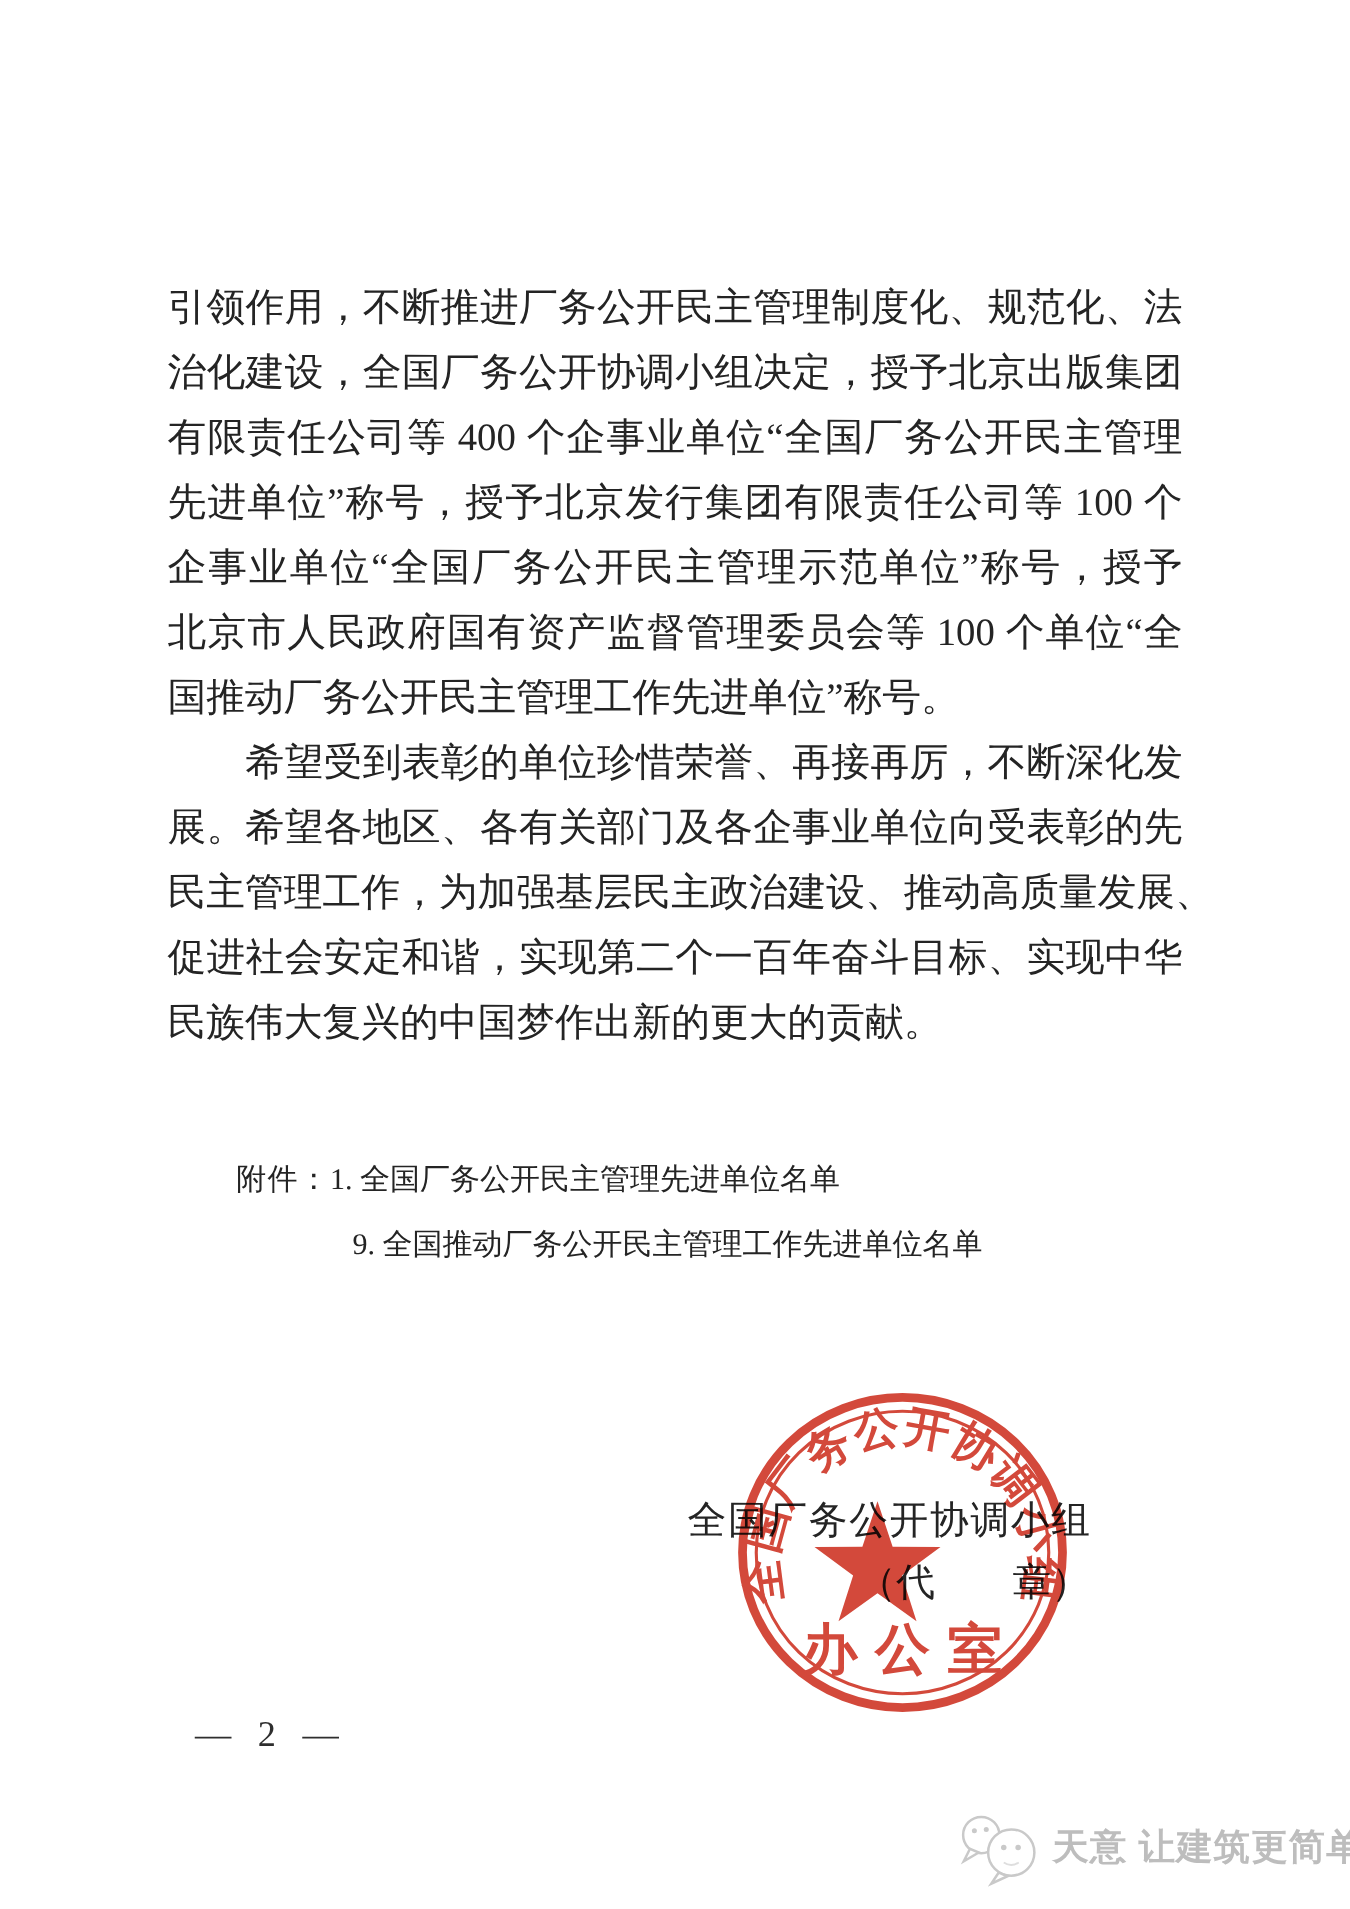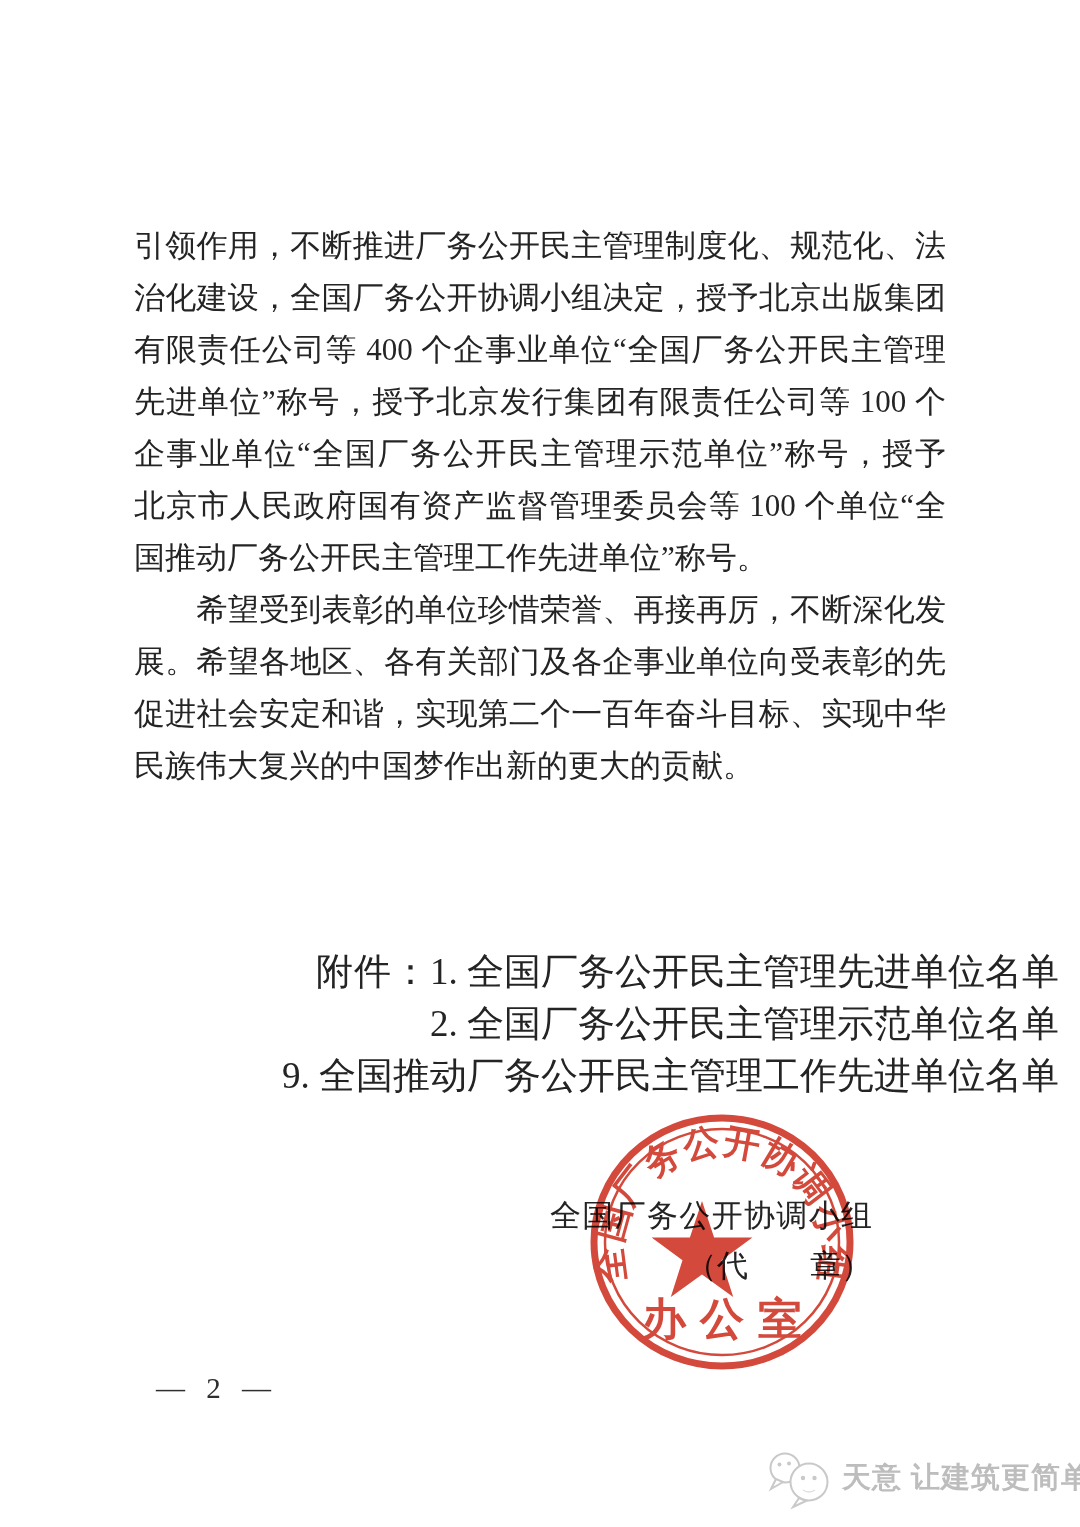--- a/index.html
+++ b/index.html
@@ -29,24 +29,23 @@
     text-align-last: justify;
   }
   .line.para-end {
     text-align: center;
     text-align-last: left;
   }
   
   .attachments {
     position: absolute;
     left: 189px;
-    top: 946px;
-    font-size: 37px;
+    top: 918px;
+    font-size: 24px;
     line-height: 52px;
-    text-align: right;
   }
   .att-row { height: 52px; white-space: nowrap; }
   .att-row.indented { padding-left: 93px; }
   .att-label { letter-spacing: 1px; }
   
   .signature {
     position: absolute;
     left: 550px;
     top: 1191px;
     width: 322px;
@@ -112,30 +111,28 @@
   <div class="body-text">
     <div class="line">引领作用，不断推进厂务公开民主管理制度化、规范化、法</div>
     <div class="line">治化建设，全国厂务公开协调小组决定，授予北京出版集团</div>
     <div class="line">有限责任公司等 400 个企事业单位“全国厂务公开民主管理</div>
     <div class="line">先进单位”称号，授予北京发行集团有限责任公司等 100 个</div>
     <div class="line">企事业单位“全国厂务公开民主管理示范单位”称号，授予</div>
     <div class="line">北京市人民政府国有资产监督管理委员会等 100 个单位“全</div>
     <div class="line para-end">国推动厂务公开民主管理工作先进单位”称号。</div>
     <div class="line">　　希望受到表彰的单位珍惜荣誉、再接再厉，不断深化发</div>
     <div class="line">展。希望各地区、各有关部门及各企事业单位向受表彰的先</div>
+    <div class="line">民主管理工作，为加强基层民主政治建设、推动高质量发展、</div>
     <div class="line">促进社会安定和谐，实现第二个一百年奋斗目标、实现中华</div>
     <div class="line para-end">民族伟大复兴的中国梦作出新的更大的贡献。</div>
   </div>
 
   <div class="attachments">
     <div class="att-row">
       <span class="att-label">附件：</span><span>1. 全国厂务公开民主管理先进单位名单</span>
-    </div>
-    <div class="att-row indented">
-      <span>2. 全国厂务公开民主管理示范单位名单</span>
     </div>
     <div class="att-row indented">
       <span>9. 全国推动厂务公开民主管理工作先进单位名单</span>
     </div>
   </div>
 
   <div class="signature">
     <div class="sig-org">全国厂务公开协调小组</div>
     <div class="sig-note">（代　　章）</div>
   </div>

